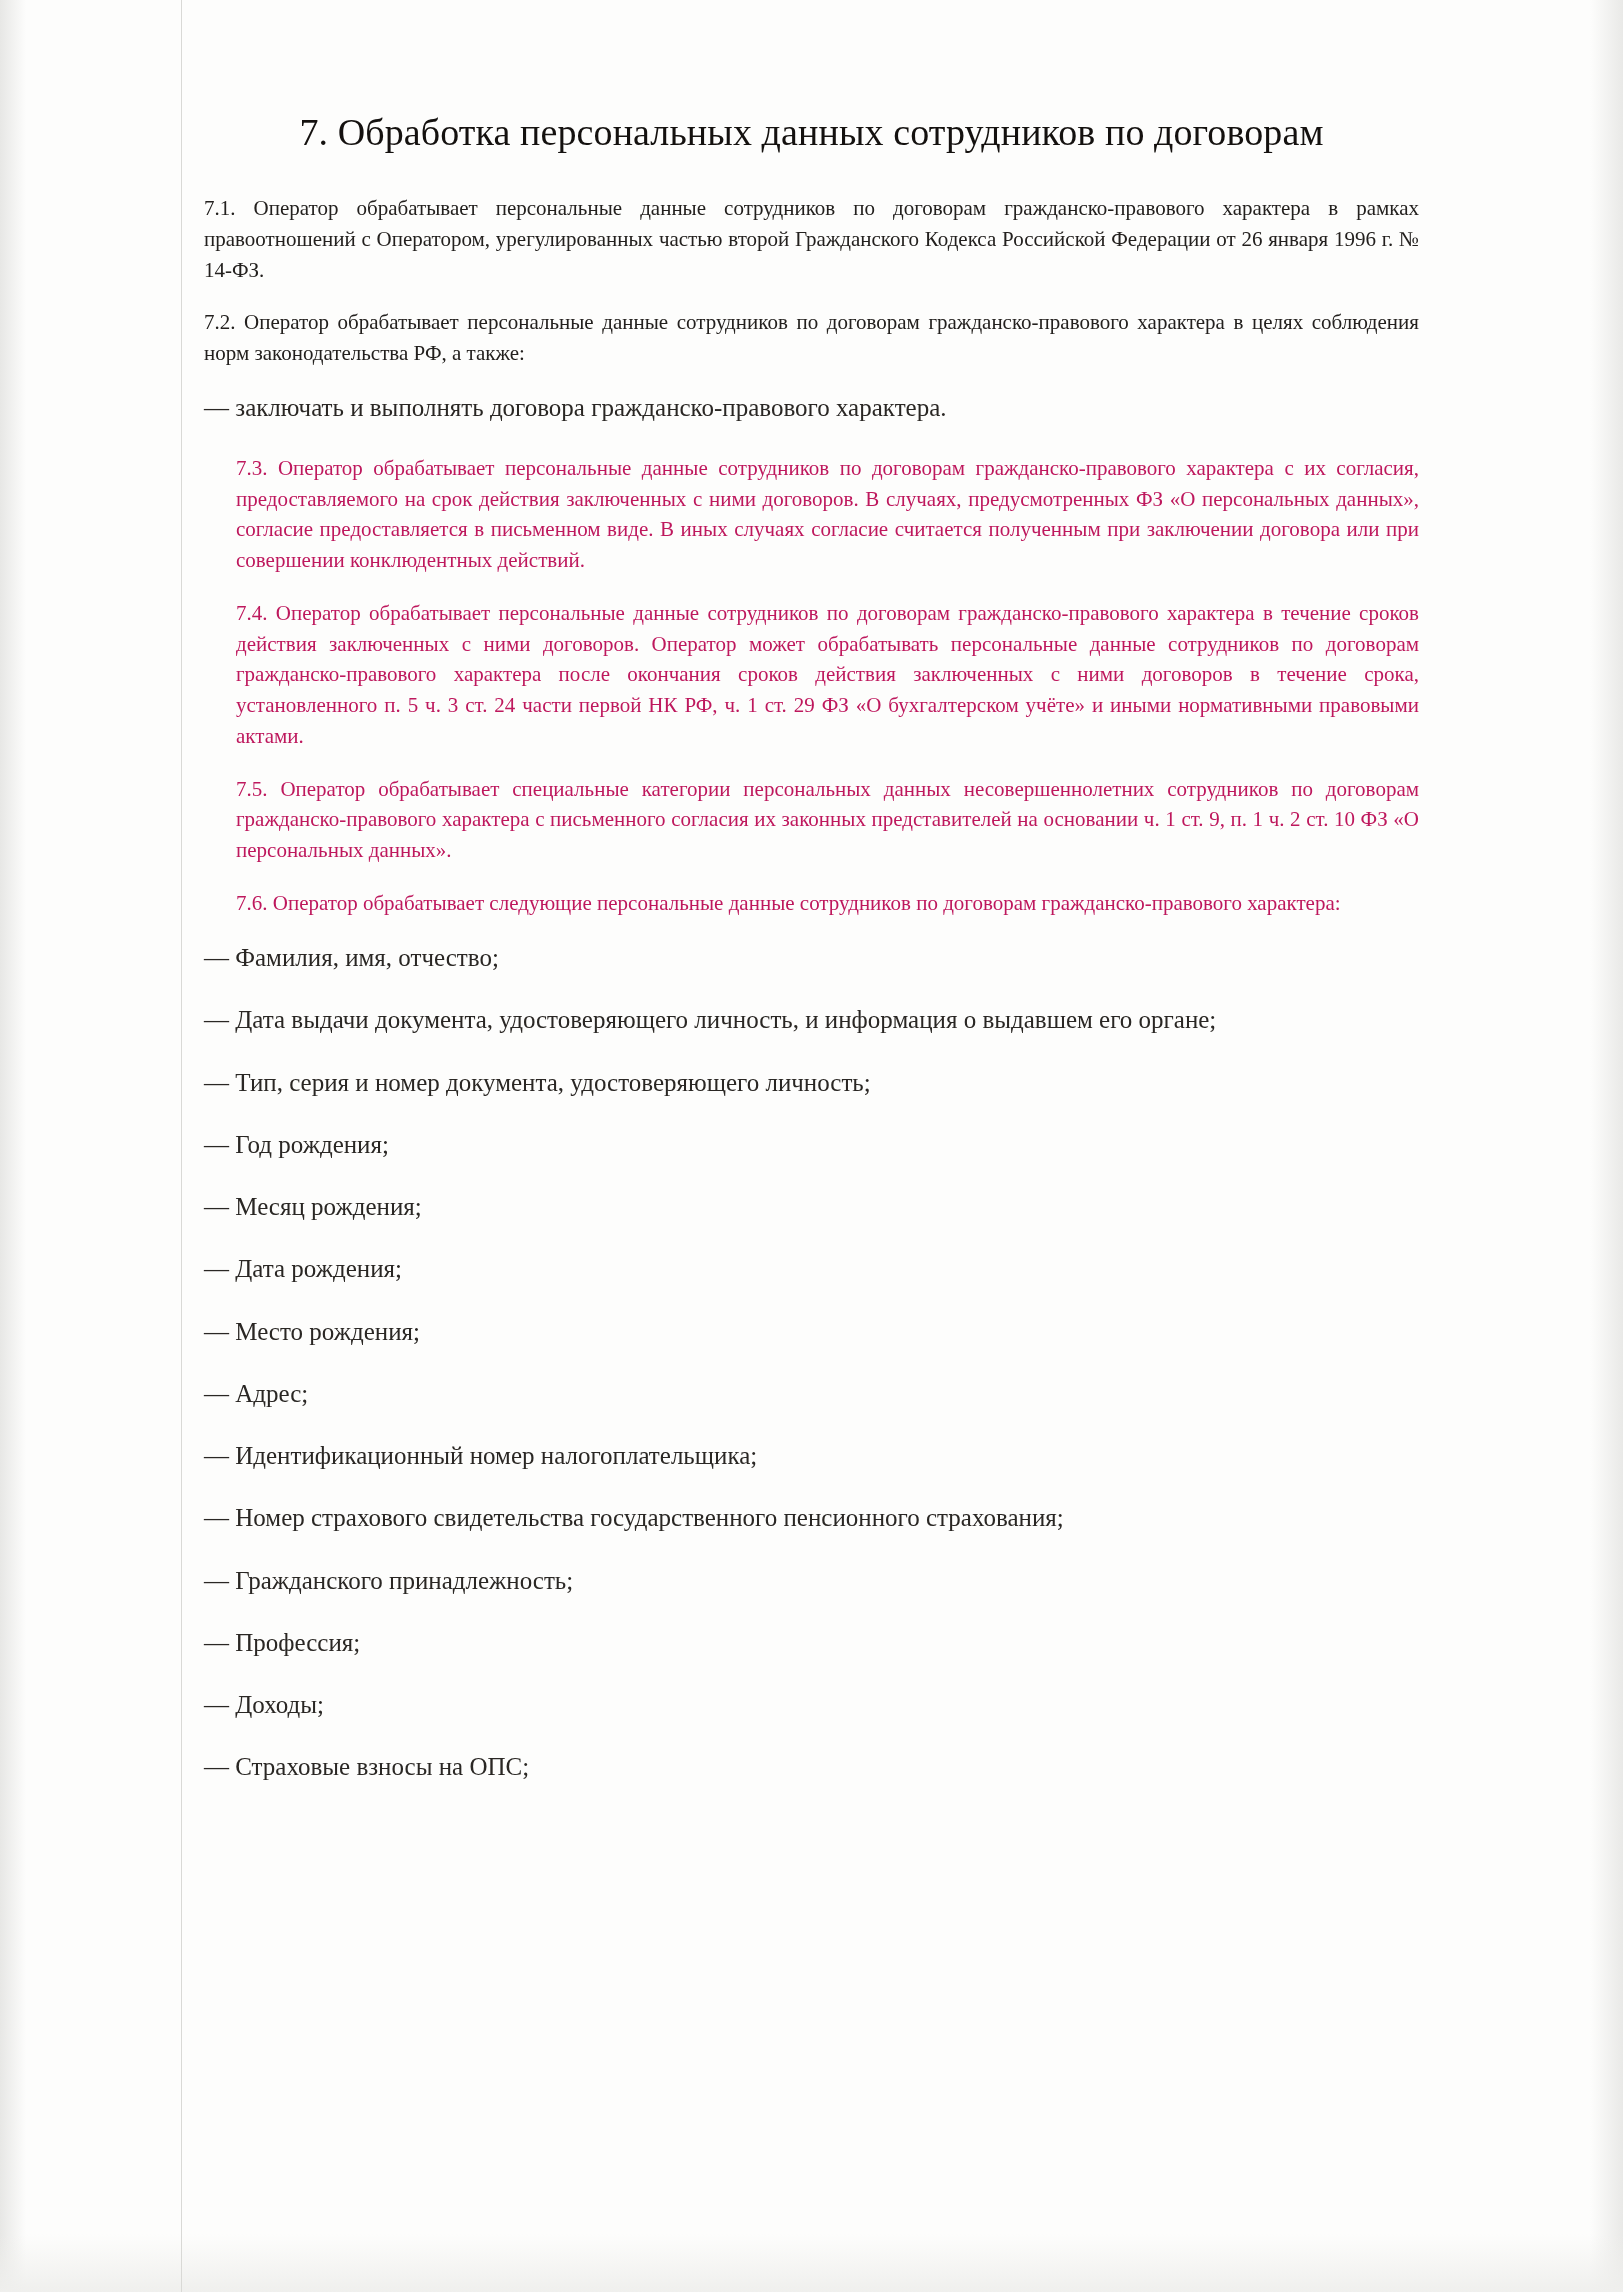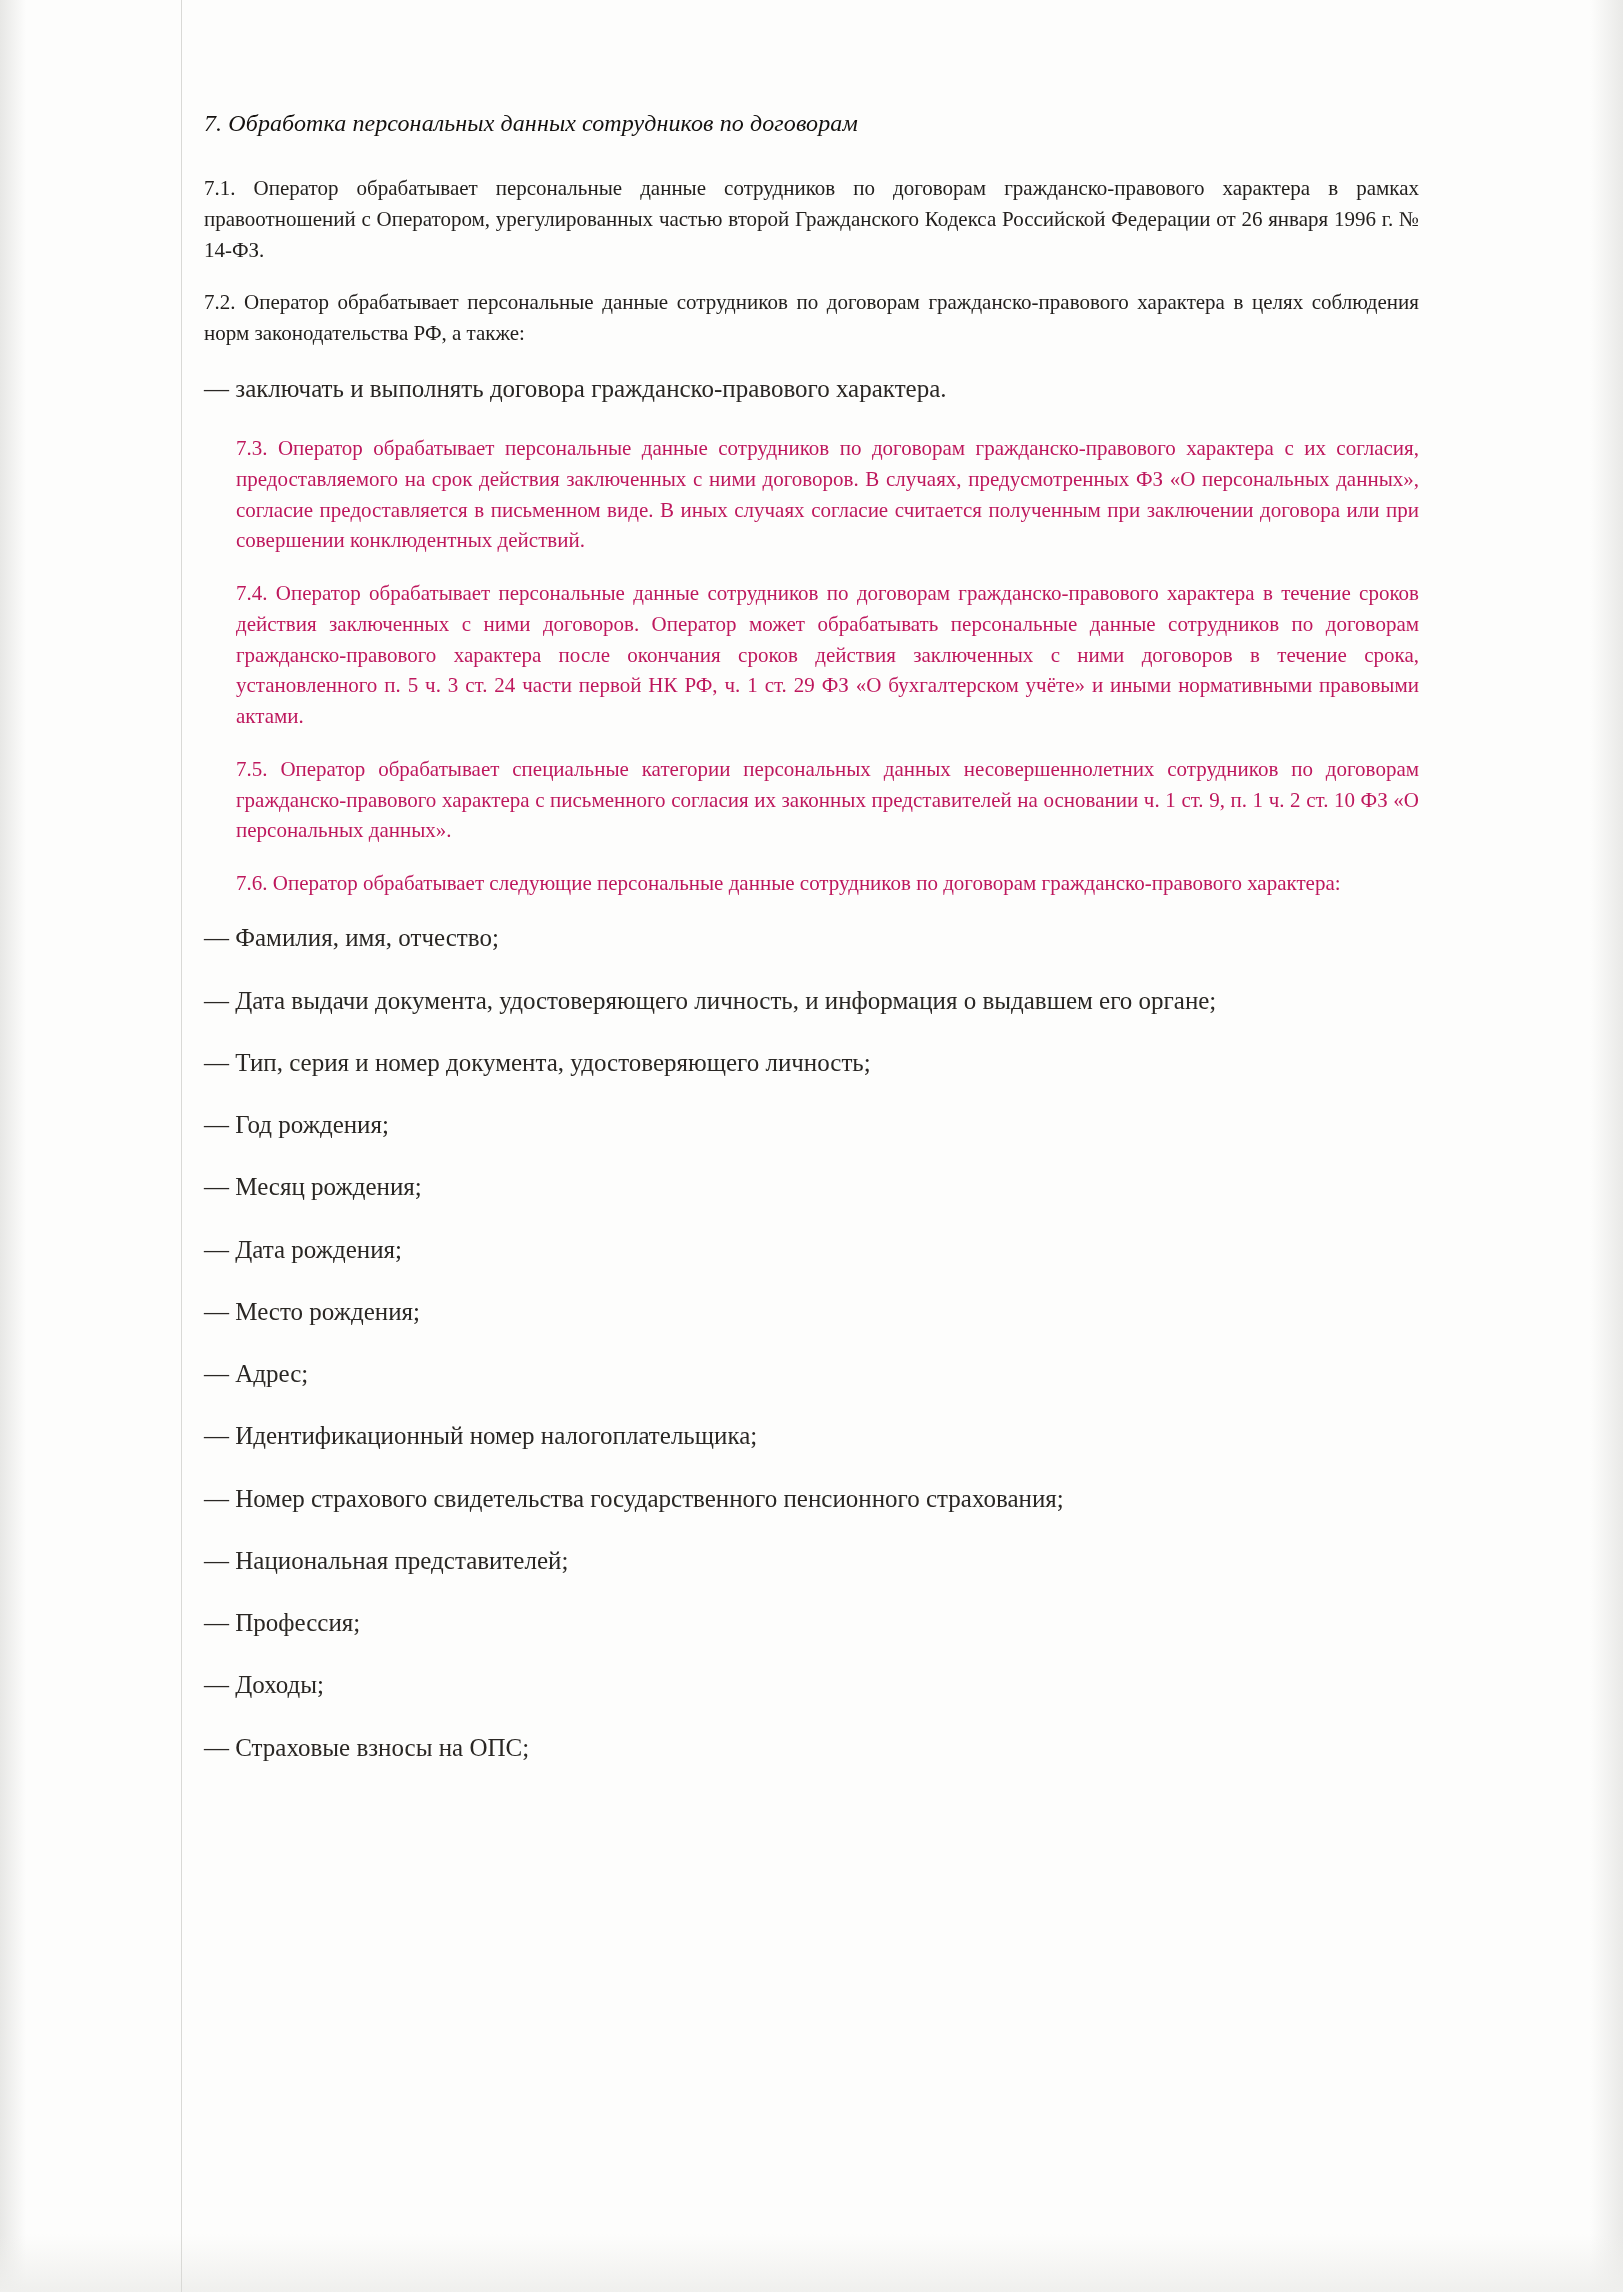--- a/index.html
+++ b/index.html
@@ -51,28 +51,27 @@
     background: #d9d9d6;
     pointer-events: none;
   }
   .content {
     position: absolute;
     left: 204px;
     top: 106px;
     width: 1215px;
   }
   h1.doc-title {
-    font-size: 24px;
+    font-size: 38px;
     font-weight: normal;
     line-height: 1.42;
-    text-align: left;
+    text-align: center;
     margin: 0 0 33px 0;
     letter-spacing: 0.1px;
     color: #14110f;
-    font-style: italic;
   }
   h1.doc-title .line2 {
     display: block;
   }
   p.para {
     font-size: 21px;
     line-height: 1.47;
     margin: 0 0 21.6px 0;
     text-align: justify;
     text-justify: inter-word;
@@ -120,20 +119,20 @@
     <p class="bullet">— Фамилия, имя, отчество;</p>
     <p class="bullet wrap">— Дата выдачи документа, удостоверяющего личность, и информация о выдавшем его органе;</p>
     <p class="bullet">— Тип, серия и номер документа, удостоверяющего личность;</p>
     <p class="bullet">— Год рождения;</p>
     <p class="bullet">— Месяц рождения;</p>
     <p class="bullet">— Дата рождения;</p>
     <p class="bullet">— Место рождения;</p>
     <p class="bullet">— Адрес;</p>
     <p class="bullet">— Идентификационный номер налогоплательщика;</p>
     <p class="bullet">— Номер страхового свидетельства государственного пенсионного страхования;</p>
-    <p class="bullet">— Национальная представителей;</p>
+    <p class="bullet">— Гражданского принадлежность;</p>
     <p class="bullet">— Профессия;</p>
     <p class="bullet">— Доходы;</p>
     <p class="bullet">— Страховые взносы на ОПС;</p>
 
   </div>
 </div>
 
 
 </body></html>

